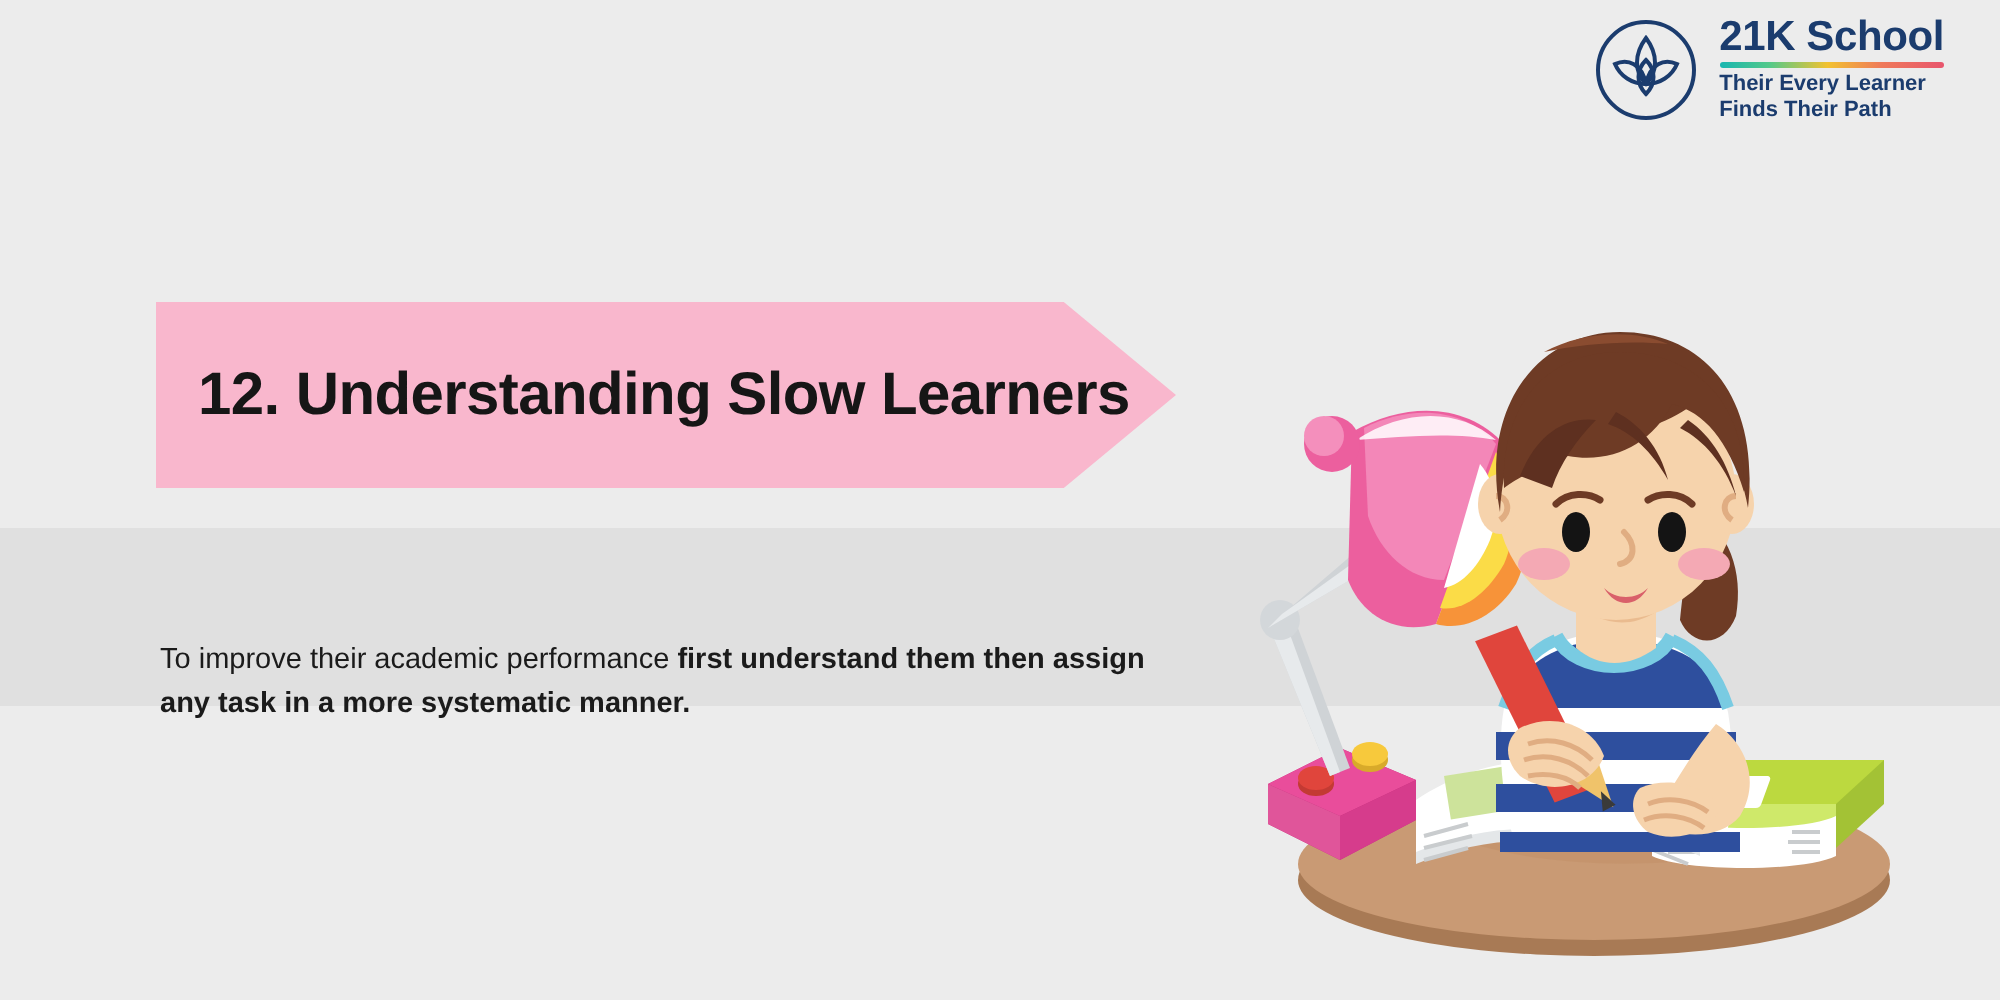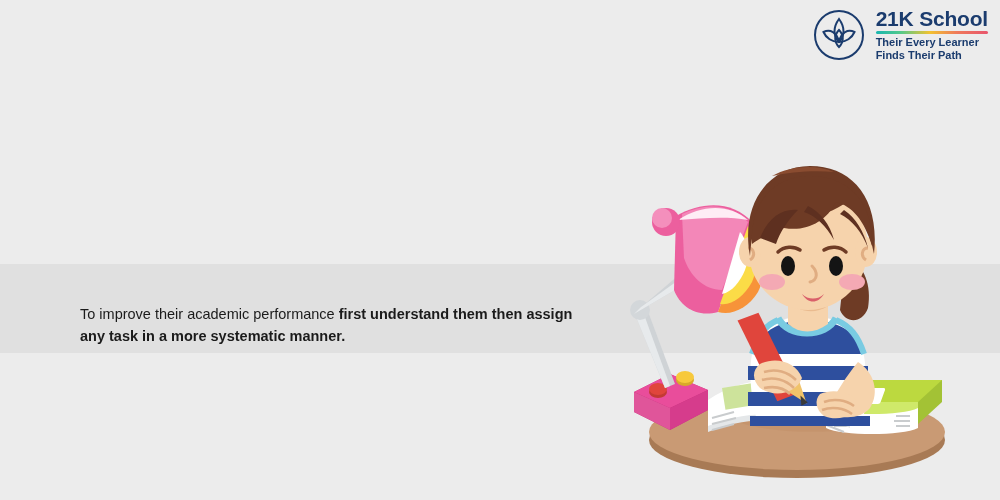--- a/index.html
+++ b/index.html
@@ -27,21 +27,21 @@
     left: 0;
     top: 264px;
     width: 1000px;
     height: 89px;
     background: #e0e0e0;
   }
 
   
   .logo {
     position: absolute;
-    right: 12px;
+    right: 28px;
     top: 8px;
     display: flex;
     align-items: center;
     gap: 10px;
   }
   .logo-mark {
     width: 54px;
     height: 54px;
     flex: none;
   }
@@ -90,21 +90,21 @@
     color: #161616;
     padding-left: 21px;
     letter-spacing: -0.3px;
     white-space: nowrap;
   }
 
   
   .body-copy {
     position: absolute;
     left: 80px;
-    top: 288px;
+    top: 304px;
     width: 500px;
     font-size: 14.5px;
     line-height: 1.55;
     color: #1b1b1b;
   }
   .body-copy .bold { font-weight: bold; }
 
   
   .illus {
     position: absolute;
@@ -133,20 +133,23 @@
       </svg>
     </span>
     <span class="logo-text">
       <span class="logo-name">21K School</span>
       <span class="logo-rule"></span>
       <span class="logo-tag">Their Every Learner</span>
       <span class="logo-tag">Finds Their Path</span>
     </span>
   </div>
 
+  <div class="banner">
+    <span class="banner-title">12. Understanding Slow Learners</span>
+  </div>
 
   <p class="body-copy">
     <span>To improve their academic performance </span><span class="bold">first understand them then assign any task in a more systematic manner.</span>
   </p>
 
   <div class="illus">
     <svg viewBox="0 0 360 340" xmlns="http://www.w3.org/2000/svg">
 
       <ellipse cx="185" cy="300" rx="148" ry="38" fill="#a87a55"></ellipse>
       <ellipse cx="185" cy="292" rx="148" ry="38" fill="#c99a74"></ellipse>

